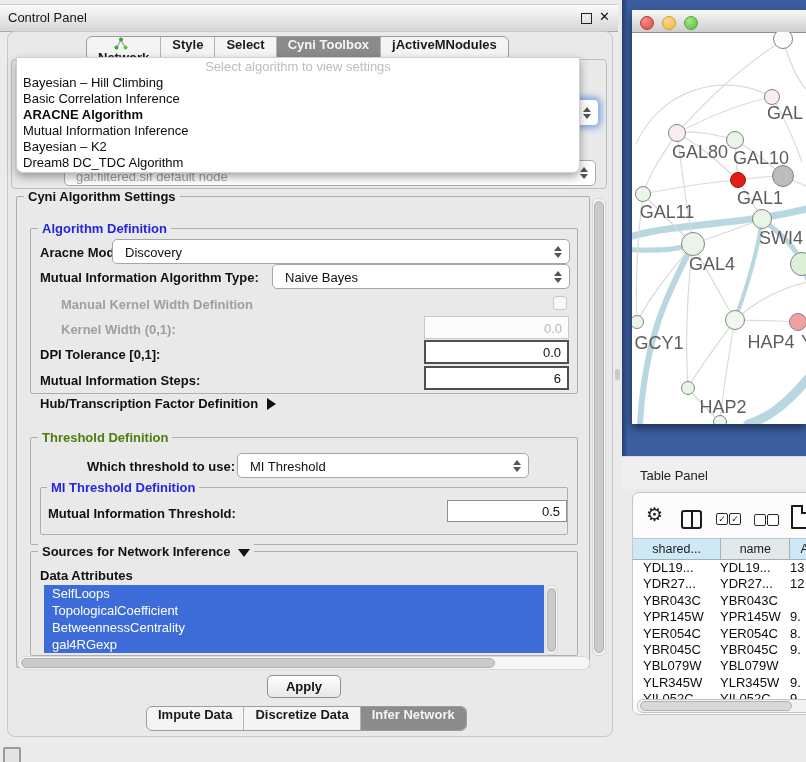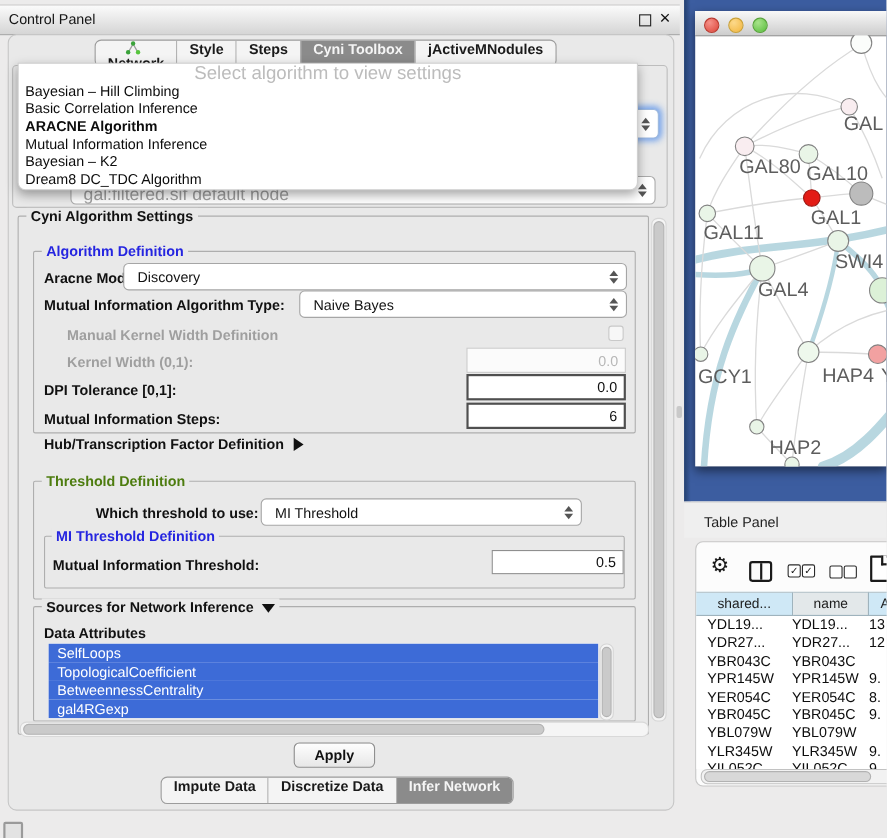--- a/index.html
+++ b/index.html
@@ -21,29 +21,29 @@
   .tab{display:flex;align-items:center;padding:0 11px;font-size:13px;font-weight:600;color:#1a1a1a;
     border-left:1px solid #b3b3b3;white-space:nowrap;flex-direction:column;}
   .tab:first-child{border-left:none;}
   .tab.selected{background:#8b8b8b;color:#f5f5f5;}
   .tab-icon{width:14px;height:13px;margin-right:6px;display:inline-block;}
   
   #underlay{left:11px;top:59px;width:594px;height:128px;border:1px solid #bdbdbd;border-radius:4px;background:#e9e9e9;}
   #combo-frag{left:500px;top:99px;width:97px;height:25px;background:#fff;border:1px solid #9db8dd;border-radius:5px;
     box-shadow:0 0 6px 2px rgba(96,150,235,.85);}
   #combo2{left:64px;top:160px;width:530px;height:24px;background:#fff;border:1px solid #ababab;border-radius:5px;}
-  #combo2-text{left:76px;top:169px;font-size:16px;color:#a0a0a0;text-align:right;}
+  #combo2-text{left:76px;top:169px;font-size:13px;color:#a0a0a0;text-align:right;}
   .spin{position:absolute;right:7px;top:50%;transform:translateY(-50%);width:9px;height:12px;}
   .spin::before,.spin::after{content:"";position:absolute;left:1px;border-left:4px solid transparent;border-right:4px solid transparent;}
   .spin::before{top:0;border-bottom:5px solid #555;}
   .spin::after{bottom:0;border-top:5px solid #555;}
   
   #popup{left:16px;top:57px;width:562px;height:114px;background:#fff;border:1px solid #d0d0d0;
     border-radius:0 0 7px 7px;box-shadow:0 4px 10px rgba(0,0,0,.35);z-index:30;}
-  #popup-prompt{height:17px;line-height:17px;text-align:center;color:#bcbcbc;font-size:17px;}
+  #popup-prompt{height:17px;line-height:17px;text-align:center;color:#bcbcbc;font-size:13px;}
   .algo-item{height:16px;line-height:16px;padding-left:6px;font-size:13px;color:#0c0c0c;white-space:nowrap;}
   .algo-item.bold{font-weight:bold;}
   
   .groupbox{border:1px solid #aeaeae;border-radius:2px;}
   .legend{position:absolute;background:#e9e9e9;padding:0 4px;font-size:13px;font-weight:600;z-index:5;white-space:nowrap;}
   #settings-box{left:16px;top:196px;width:572px;height:470px;}
   #settings-legend{left:24px;top:189px;color:#111;}
   #algdef-box{left:30px;top:228px;width:546px;height:164px;}
   #algdef-legend{left:38px;top:221px;color:#2525e0;}
   .flabel{position:absolute;font-size:13px;font-weight:bold;color:#111;white-space:nowrap;}
@@ -142,21 +142,21 @@
             <circle cx="7" cy="2.5" r="2" fill="#3aa33a"></circle>
             <circle cx="2.5" cy="10.5" r="2" fill="#3aa33a"></circle>
             <circle cx="11.5" cy="10.5" r="2" fill="#56c53c"></circle>
           </svg></span>
         <span>Network</span>
       </div>
       <div class="tab">
         <span>Style</span>
       </div>
       <div class="tab">
-        <span>Steps</span>
+        <span>Select</span>
       </div>
       <div class="tab selected">
         <span>Cyni Toolbox</span>
       </div>
       <div class="tab">
         <span>jActiveMNodules</span>
       </div>
     </div>
 
   <div class="abs" id="popup">

